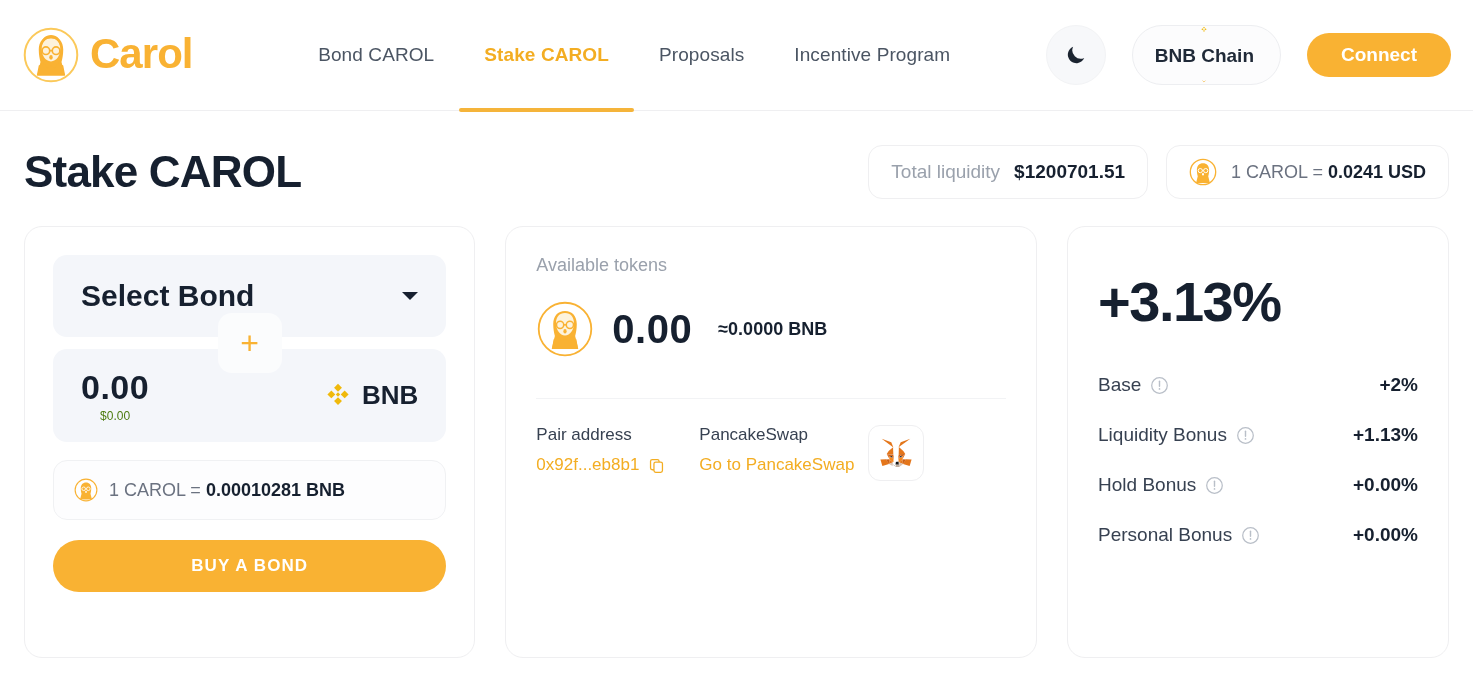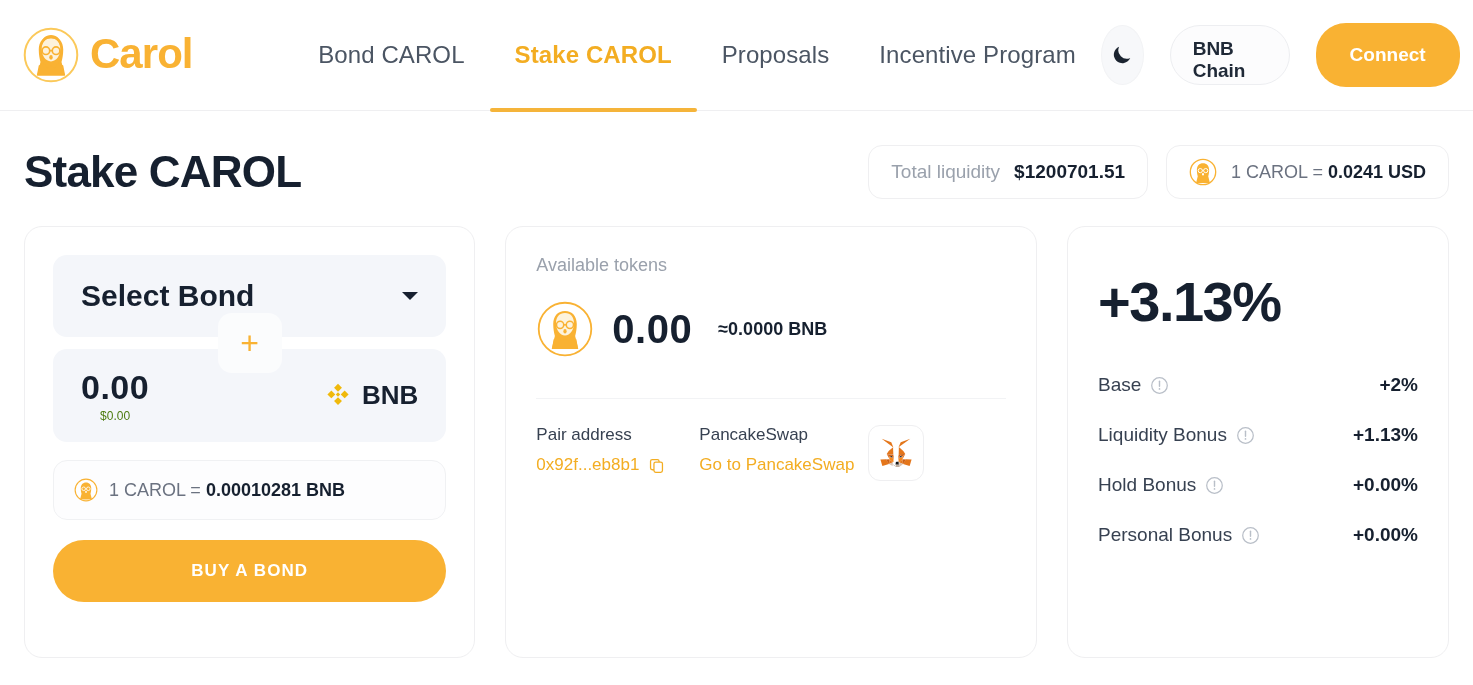--- a/index.html
+++ b/index.html
@@ -29,21 +29,21 @@
     align-items: center;
     margin-left: 60px;
     height: 111px;
   }
   .nav-item {
     position: relative;
     height: 111px;
     display: flex;
     align-items: center;
     padding: 0 25px;
-    font-size: 24px;
+    font-size: 19px;
     color: #4B5563;
     letter-spacing: .1px;
     cursor: pointer;
     white-space: nowrap;
   }
   .nav-item.active {
     color: #F3AD22;
     font-weight: 700;
   }
   .nav-item.active::after {
@@ -76,21 +76,21 @@
     background: #FCFCFD;
     display: flex;
     align-items: center;
     gap: 12px;
     padding: 0 26px 0 22px;
     cursor: pointer;
     flex-direction: column;
   }
   .chain-name { font-size: 19px; font-weight: 700; color: #1F2937; }
   .connect-btn {
-    height: 64px;
+    height: 44px;
     border-radius: 30px;
     background: #F9B233;
     color: #ffffff;
     font-size: 19px;
     font-weight: 700;
     display: flex; align-items: center; justify-content: center;
     padding: 0 34px;
     border: none;
     cursor: pointer;
     font-family: inherit;
@@ -199,21 +199,21 @@
     padding: 0 20px;
     background: #FDFDFE;
     text-align: right;
   }
   .rate-text { font-size: 18px; color: #6B7280; }
   .rate-text b { color: #16202F; font-weight: 700; }
 
   .buy-btn {
     margin-top: 20px;
     width: 100%;
-    height: 62px;
+    height: 52px;
     border-radius: 31px;
     border: none;
     background: #F9B233;
     color: #ffffff;
     font-size: 17px;
     font-weight: 700;
     letter-spacing: 1.1px;
     cursor: pointer;
     font-family: inherit;
   }

